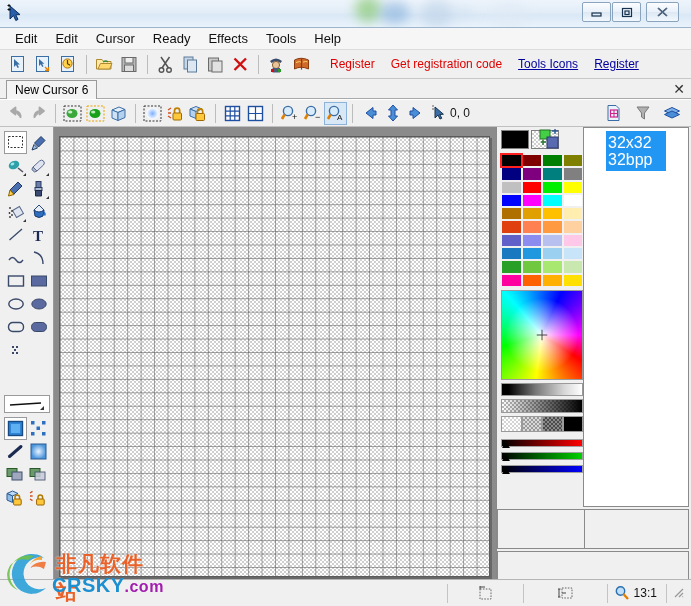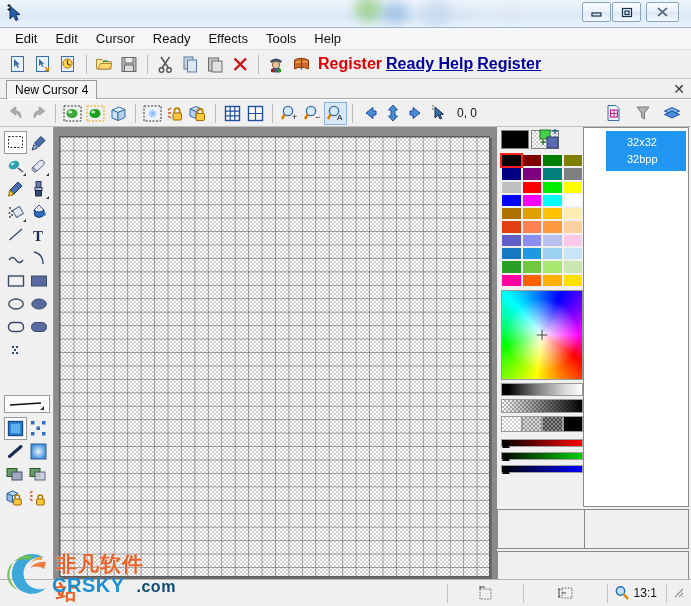--- a/index.html
+++ b/index.html
@@ -58,21 +58,21 @@
     background:#f0f0f0;
     border-bottom:1px solid #c8c8c8;
     display:flex; align-items:center; padding-left:6px;
   }
   .tb-btn {
     width:24px; height:24px; display:flex; align-items:center; justify-content:center;
     margin-right:1px;
   }
   .tb-sep { width:1px; height:19px; background:#bcbcbc; margin:0 5px; }
   .tb-link {
-    font-size:16px; font-weight:bold; margin-left:4px; white-space:nowrap;
+    font-size:12px; font-weight:normal; margin-left:16px; white-space:nowrap;
   }
   .tb-link.red { color:#e00000; }
   .tb-link.blue { color:#00009f; text-decoration:underline; }
 
   
   #tabbar {
     position:absolute; left:0; top:79px; width:691px; height:20px;
     background:#f0f0f0;
     border-bottom:1px solid #a9a9a9;
   }
@@ -92,21 +92,21 @@
   #toolbar2 {
     position:absolute; left:0; top:100px; width:691px; height:27px;
     background:#f0f0f0;
     border-bottom:1px solid #c0c0c0;
     display:flex; align-items:center; padding-left:4px;
   }
   .tb2-btn {
     width:23px; height:23px; display:flex; align-items:center; justify-content:center;
   }
   .tb2-btn.pressed { background:#d8e8f6; border:1px solid #8cb4da; }
-  #hotspot-coord { font-size:12px; color:#111; margin-left:7px; }
+  #hotspot-coord { font-size:12px; color:#111; margin-left:0; }
 
   
   #toolpanel {
     position:absolute; left:0; top:127px; width:54px; height:452px;
     background:#f0f0f0;
     border-right:1px solid #9a9a9a;
   }
   #toolgrid {
     position:absolute; left:4px; top:4px; width:46px;
     display:flex; flex-wrap:wrap;
@@ -243,23 +243,23 @@
     border-left:4px solid transparent;border-right:4px solid transparent;
     border-bottom:6px solid #000;
   }
 
   
   #icon-list {
     position:absolute; left:86px; top:0; width:106px; height:380px;
     background:#ffffff; border:1px solid #8a8a8a;
   }
   #list-item-0 {
-    position:absolute; left:22px; top:3px; width:80px; height:40px;
+    position:absolute; left:22px; top:3px; width:60px; height:40px;
     background:#2196f3; color:#ffffff;
-    font-size:11px; padding:3px 0 0 21px; line-height:17px;
+    font-size:16px; padding:3px 0 0 2px; line-height:17px;
   }
   #preview-row {
     position:absolute; left:0px; top:382px; width:192px; height:40px;
     display:flex;
   }
   .preview-cell {
     background:#f0f0f0; border:1px solid #8a8a8a; margin-right:-1px;
   }
   #preview-big {
     position:absolute; left:0px; top:424px; width:192px; height:58px;
@@ -288,21 +288,21 @@
     font-size:21px; font-weight:bold; color:#e8622a;
     font-family:"DejaVu Sans", sans-serif;
     text-shadow:0 0 2px #fff;
     letter-spacing:1px;
   }
   #wm-en {
     position:absolute; left:48px; top:28px;
     font-size:20px; font-weight:bold; color:#1b8fd0;
     letter-spacing:.5px;
   }
-  #wm-en .dotcom { color:#0c4a6e; font-size:16px;margin-left:12px; }
+  #wm-en .dotcom { color:#a21caf; font-size:16px; }
 </style>
 </head>
 <body>
 
 <div id="titlebar">
   <div class="glassblob" style="left:355px;top:-4px;width:26px;height:26px;background:#6fbf4f;"></div>
   <div class="glassblob" style="left:380px;top:2px;width:30px;height:22px;background:#79a8d8;"></div>
   <div class="glassblob" style="left:420px;top:0px;width:34px;height:28px;background:#b9cfe6;"></div>
   <div class="glassblob" style="left:455px;top:6px;width:18px;height:14px;background:#cfe0ef;"></div>
   <div class="glassblob" style="left:489px;top:1px;width:40px;height:30px;background:#dfeaf5;"></div>
@@ -413,26 +413,27 @@
     </svg>
   </div>
   <div class="tb-btn">
     <svg width="19" height="19" viewBox="0 0 19 19">
       <path d="M2.5 5 q6.5-3.5 14 0 v9 q-7.5-3.5-14 0 Z" fill="#d06a28" stroke="#8a3c10"></path>
       <path d="M9.5 3.6 v11" stroke="#8a3c10" stroke-width="1.2"></path>
       <path d="M4 7.5 q4-1.6 5-0.4 M11 7.2 q3-1.4 4.5-0.3" stroke="#ffd070" stroke-width="1" fill="none"></path>
     </svg>
   </div>
   <div class="tb-link red">Register</div>
-  <div class="tb-link blue">Ready Help</div>
+  <div class="tb-link red">Get registration code</div>
+  <div class="tb-link blue">Tools Icons</div>
   <div class="tb-link blue">Register</div>
 </div>
 
 <div id="tabbar">
-  <div id="doc-tab">New Cursor 4</div>
+  <div id="doc-tab">New Cursor 6</div>
   <div id="tab-close">✕</div>
 </div>
 
 <div id="toolbar2">
   <div class="tb2-btn">
     <svg width="18" height="18" viewBox="0 0 18 18">
       <path d="M13.5 14 q1-7-6.5-7 M8.5 3.5 L4 7 L8.5 10.5 Z" fill="#a9a9a9" stroke="#a9a9a9" stroke-width="1.8" stroke-linejoin="round"></path>
     </svg>
   </div>
   <div class="tb2-btn">

